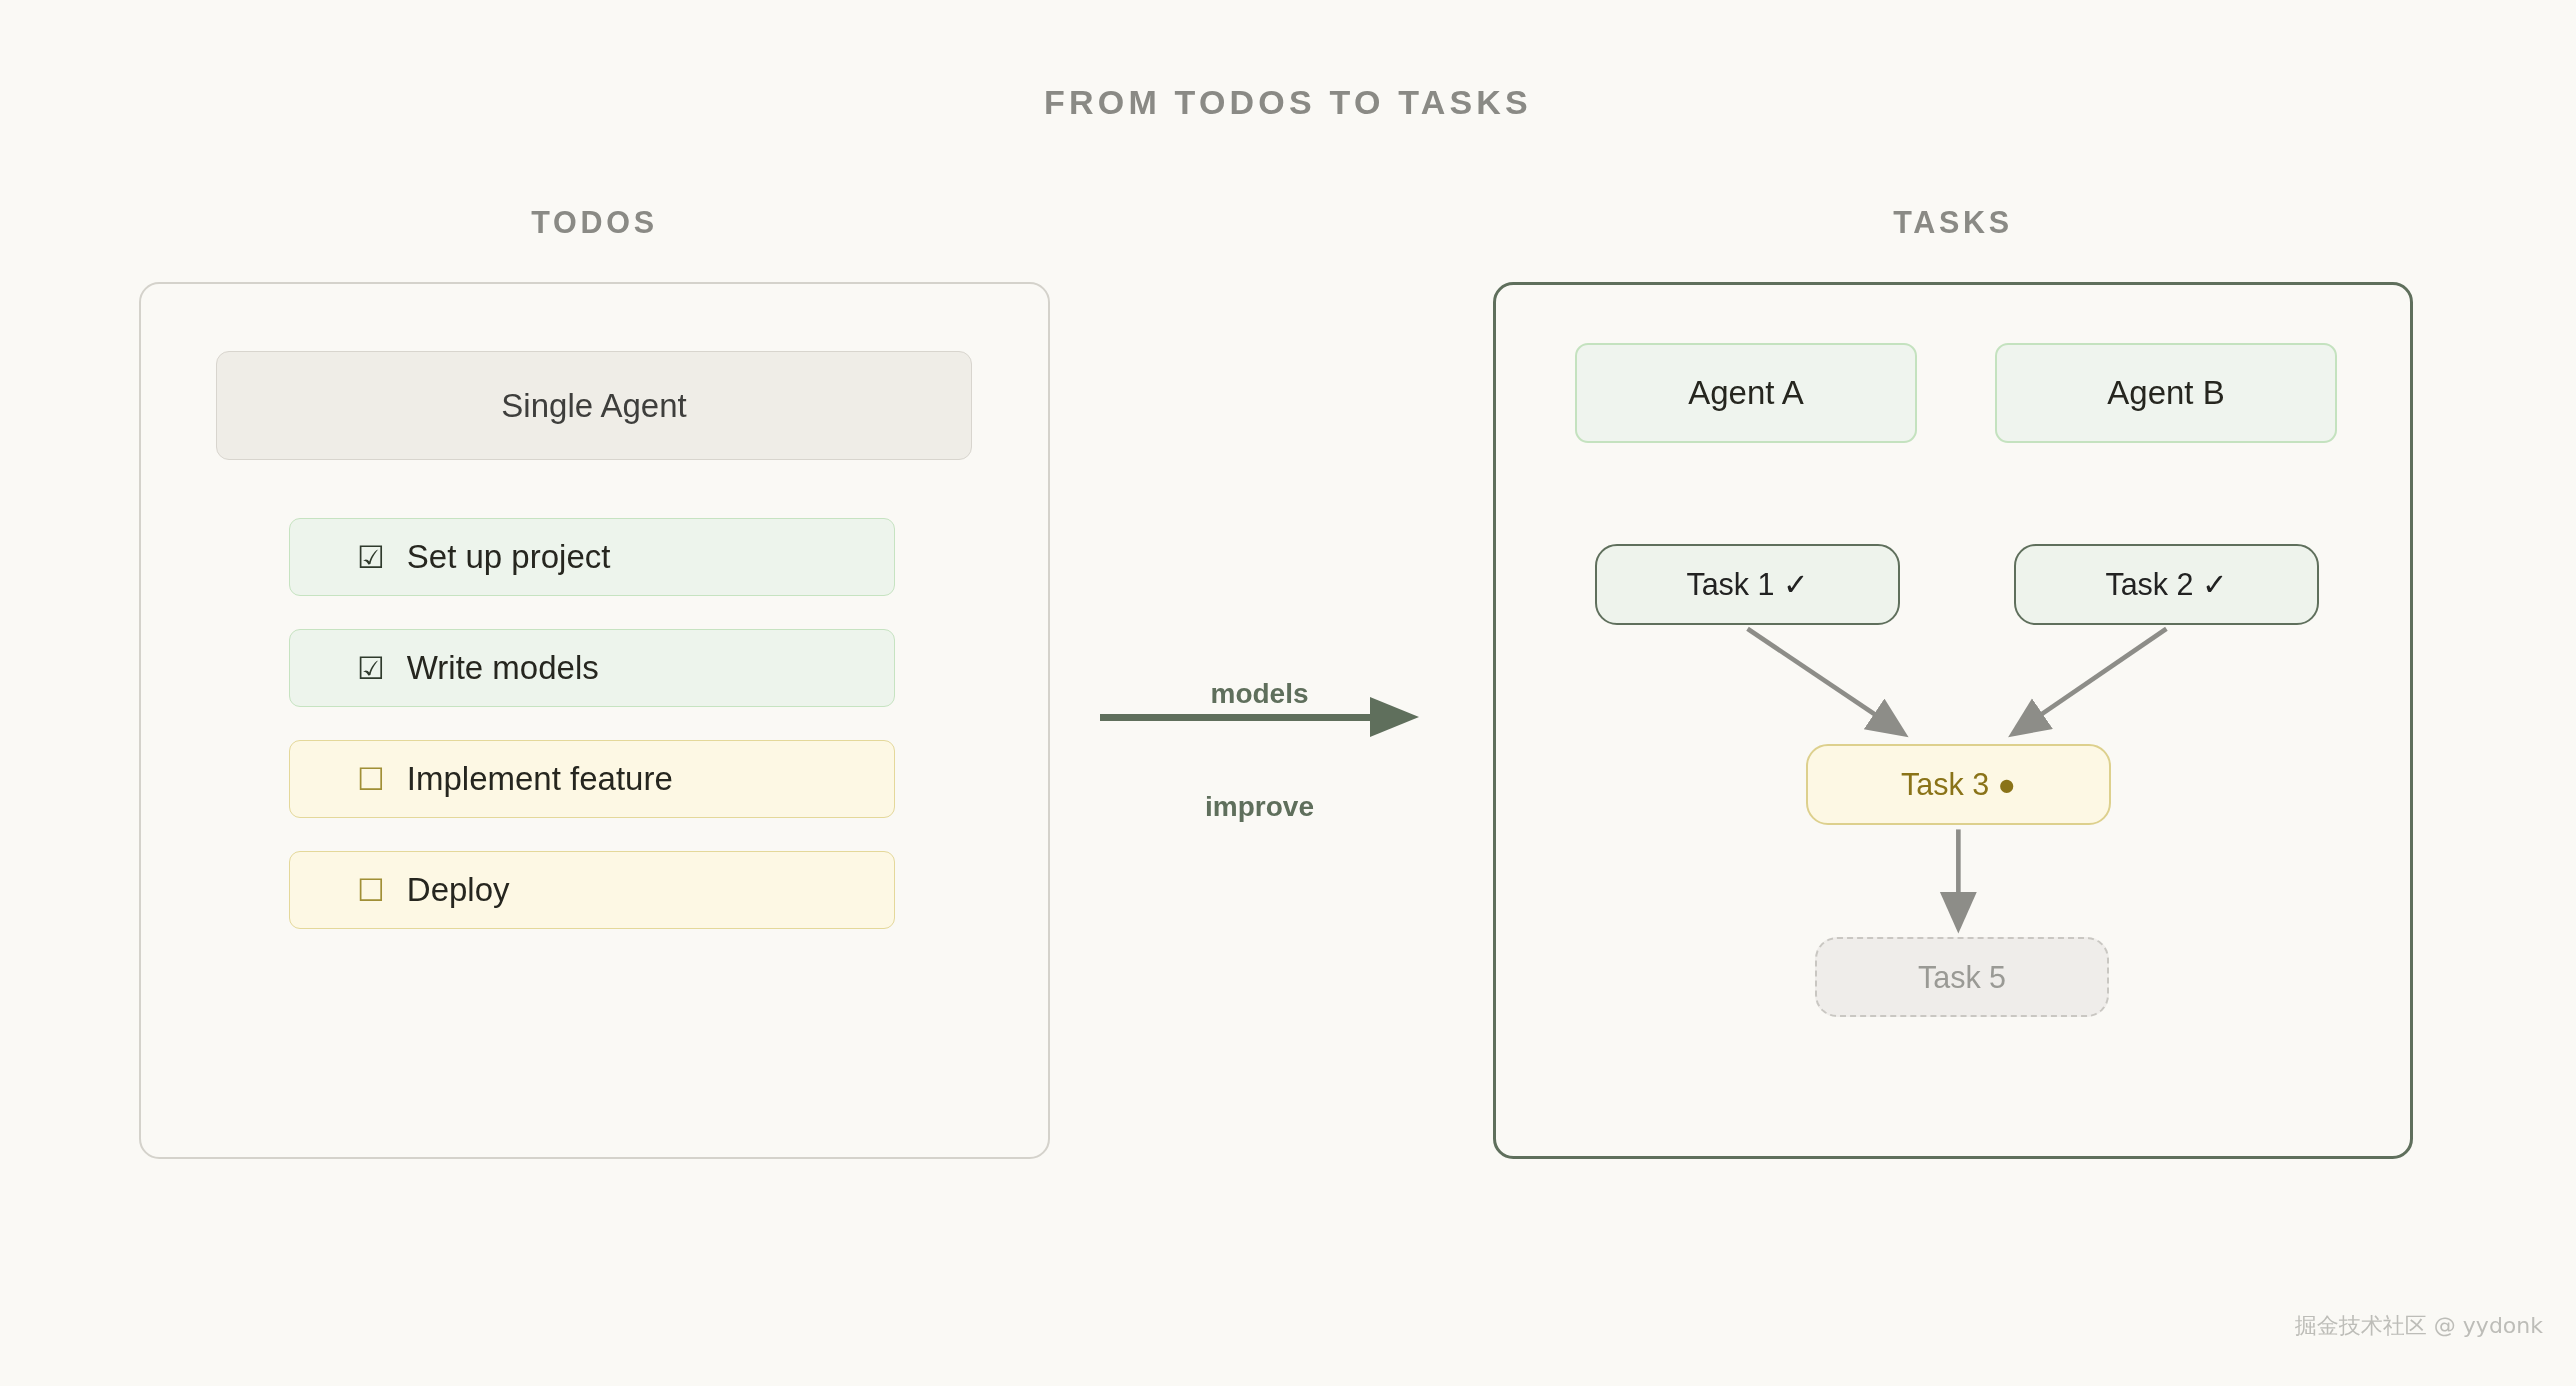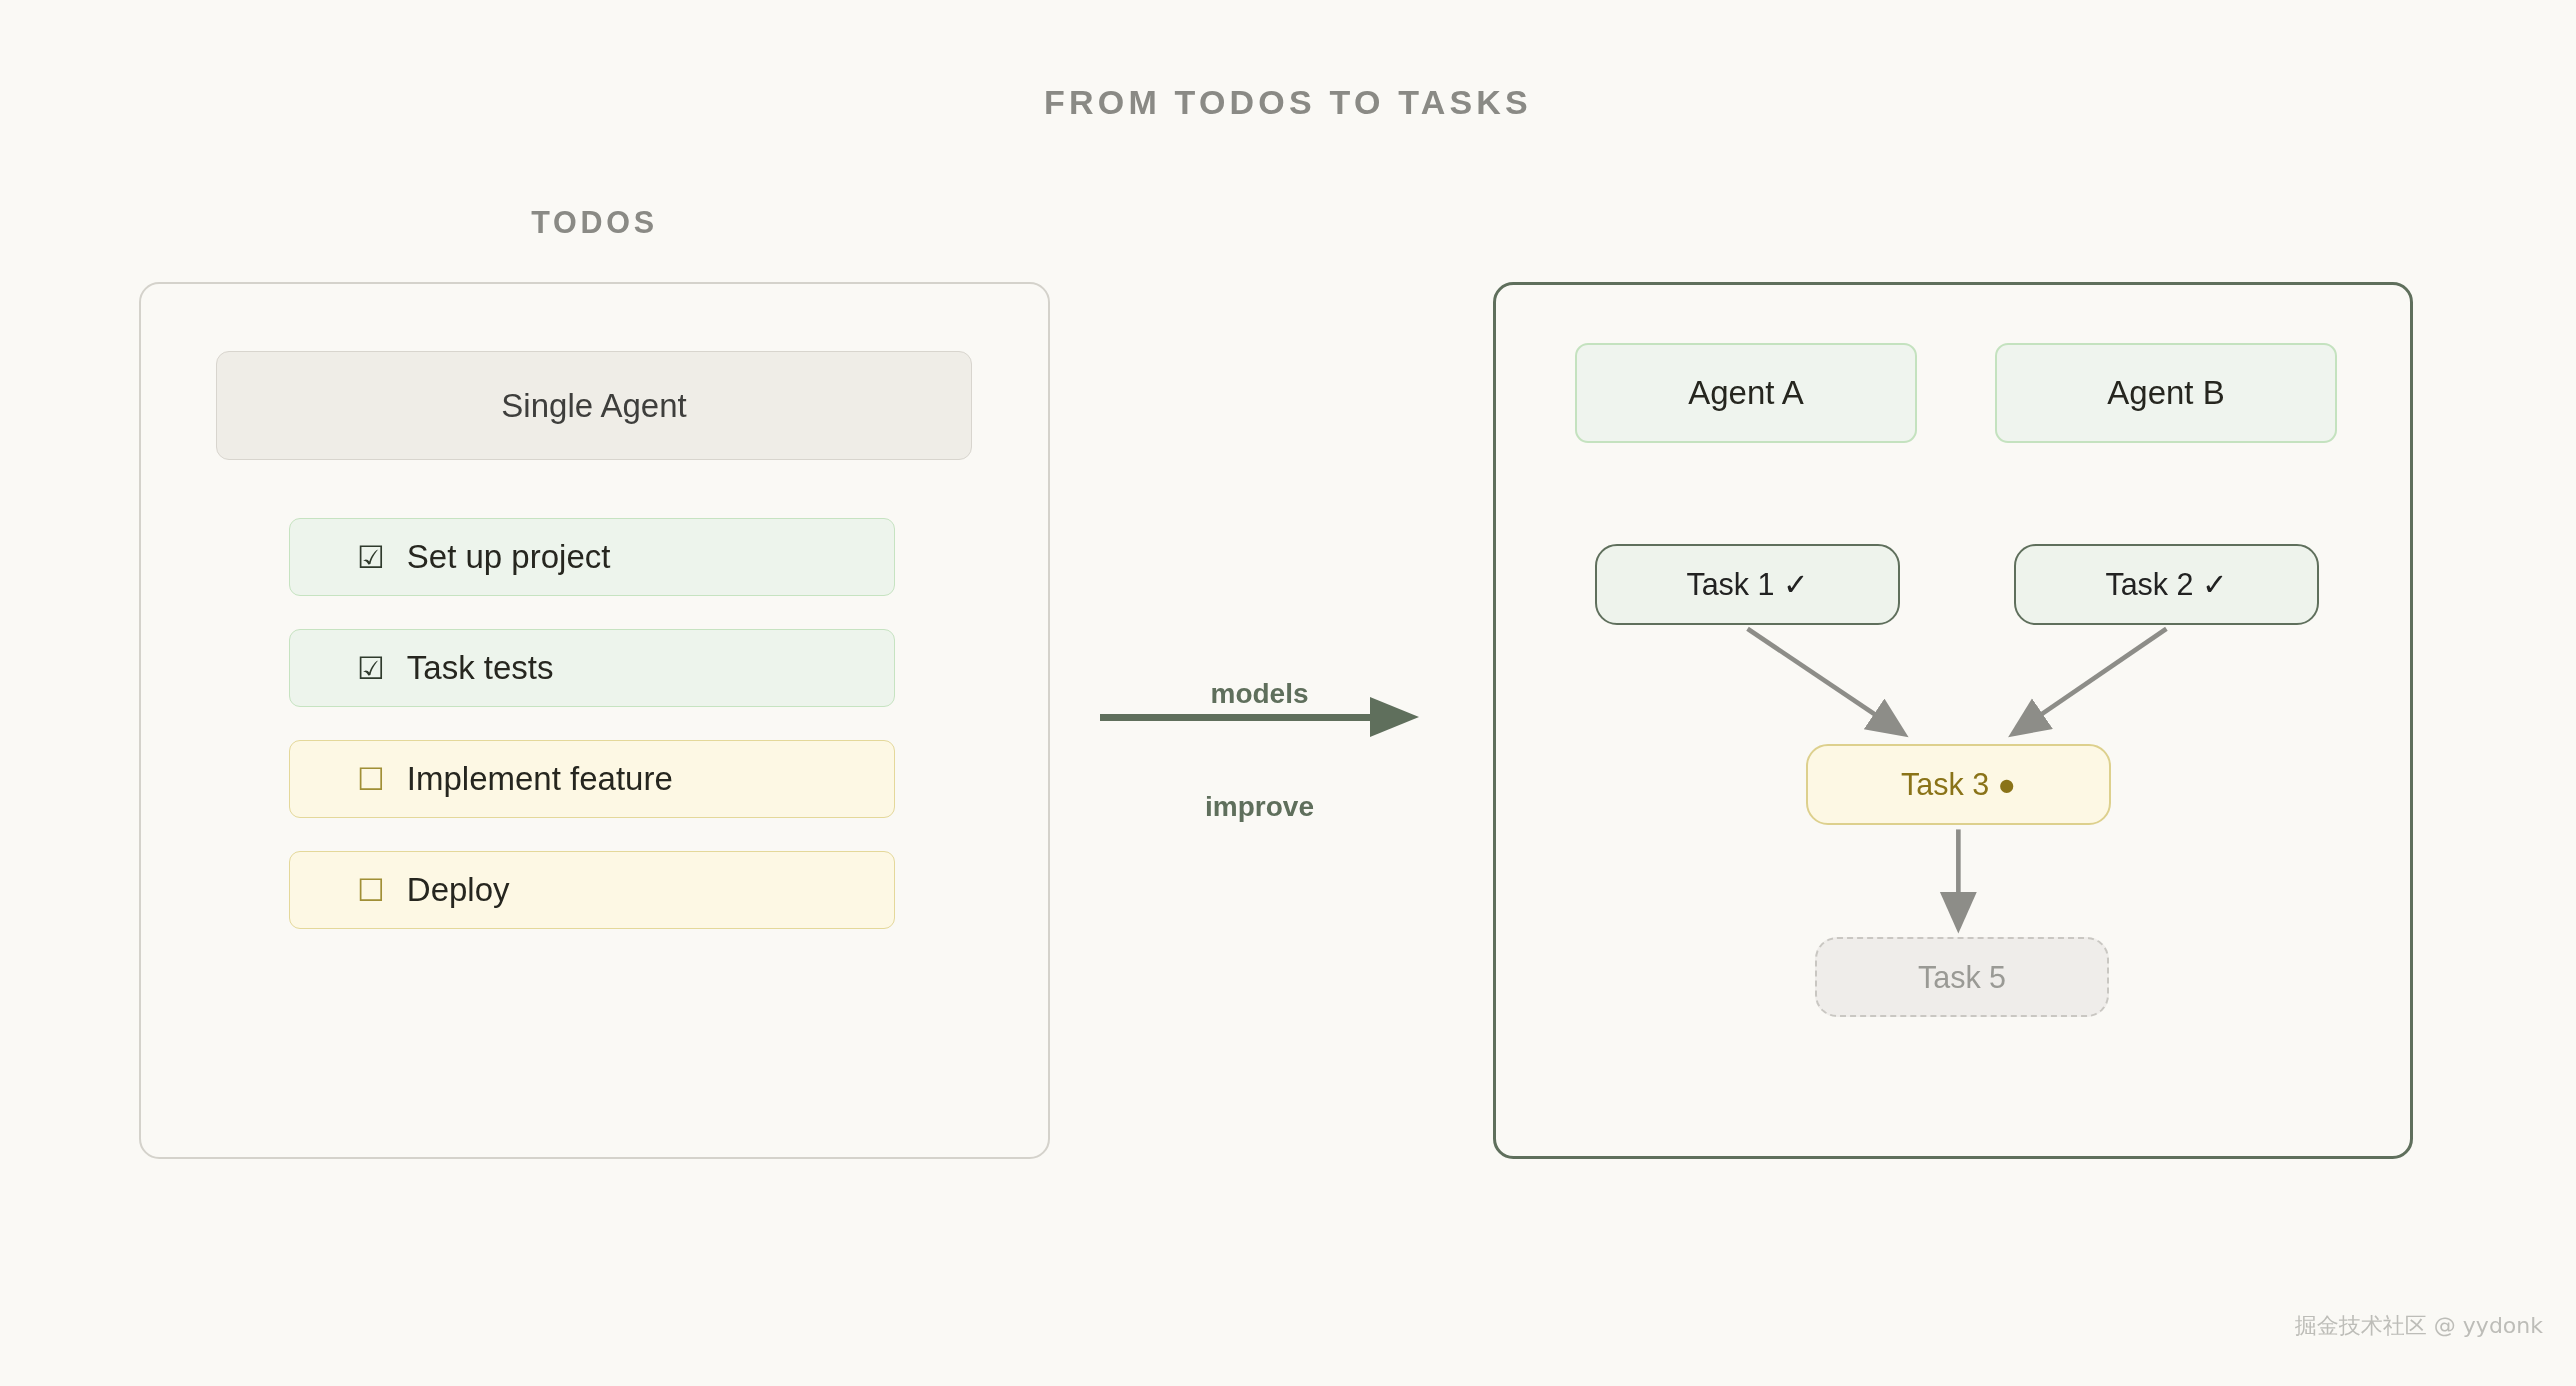--- a/index.html
+++ b/index.html
@@ -217,38 +217,39 @@
   <div id="single-agent">
     <span>Single Agent</span>
   </div>
 
   <div class="todo-item done" id="todo-0">
     <span class="todo-box">☑</span>
     <span>Set up project</span>
   </div>
   <div class="todo-item done" id="todo-1">
     <span class="todo-box">☑</span>
-    <span>Task tests</span>
+    <span>Write models</span>
   </div>
   <div class="todo-item pending" id="todo-2">
     <span class="todo-box">☐</span>
     <span>Implement feature</span>
   </div>
   <div class="todo-item pending" id="todo-3">
     <span class="todo-box">☐</span>
     <span>Deploy</span>
   </div>
 
   <div id="arrow-group">
     <div id="arrow-label-top">models</div>
     <div id="arrow-shaft"></div>
     <div id="arrow-head"></div>
     <div id="arrow-label-bottom">improve</div>
   </div>
 
+  <div class="col-label" id="label-tasks">TASKS</div>
 
   <div class="panel" id="panel-tasks"></div>
 
   <div class="agent-box" id="agent-a">
     <span>Agent A</span>
   </div>
   <div class="agent-box" id="agent-b">
     <span>Agent B</span>
   </div>
 

